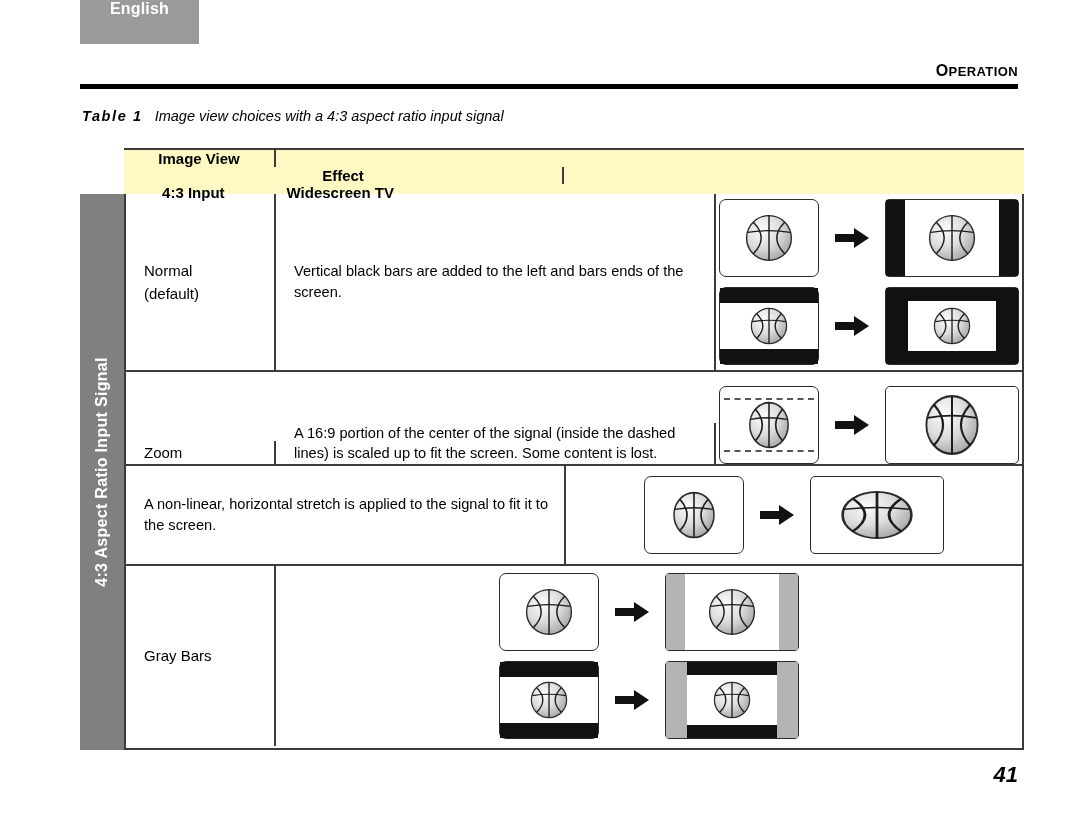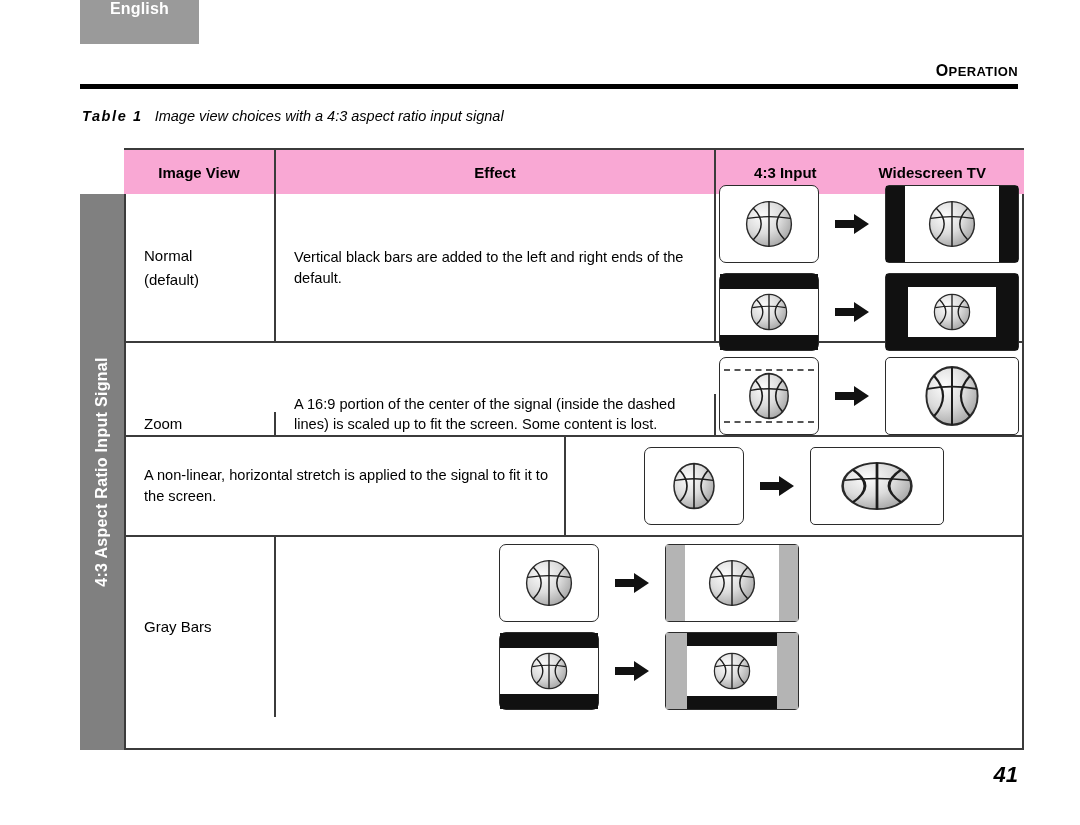--- a/index.html
+++ b/index.html
@@ -48,23 +48,24 @@
   .caption .ctext { font-style: italic; }
 
   
   .tblwrap {
     position: absolute; left: 80px; top: 148px;
     width: 944px; height: 602px;
   }
   .hdr-row {
     position: absolute; left: 44px; top: 0;
     width: 900px; height: 46px;
-    background: #f9a8d4;
+    background: #fef9c3;
     border-top: 2px solid #3b3b3b;
     display: flex;
+    flex-direction: column;
   }
   .hdr-cell {
     font-size: 15px; font-weight: bold;
     display: flex; align-items: center; justify-content: center;
     border-right: 2px solid #3b3b3b;
     height: 100%;
   }
   .hdr-cell:last-child { border-right: none; }
   .hdr-c1 { width: 152px; }
   .hdr-c2 { width: 440px; }
@@ -87,21 +88,21 @@
 
   .body-grid {
     position: absolute; left: 44px; top: 46px;
     width: 900px; height: 556px;
     border: 2px solid #3b3b3b;
     border-top: none;
     display: flex; flex-direction: column;
   }
   .row { display: flex; border-bottom: 2px solid #3b3b3b; }
   .row:last-child { border-bottom: none; }
-  .r-normal { height: 149px; }
+  .r-normal { height: 178px; }
   .r-zoom   { height: 94px; align-items: flex-end; }
   .r-stretch{ height: 100px; }
   .r-gray   { height: 180px; }
 
   .c-name {
     width: 150px; flex: none;
     border-right: 2px solid #3b3b3b;
     display: flex; flex-direction: column; justify-content: center;
     padding-left: 18px;
     font-size: 15px; line-height: 1.55;
@@ -194,21 +195,21 @@
       <span>4:3 Aspect Ratio Input Signal</span>
     </div>
 
     <div class="body-grid">
 
       <div class="row r-normal">
         <div class="c-name">
           <span>Normal</span>
           <span>(default)</span>
         </div>
-        <div class="c-effect">Vertical black bars are added to the left and right ends of the default.</div>
+        <div class="c-effect">Vertical black bars are added to the left and bars ends of the screen.</div>
         <div class="c-fig">
 
           <div class="figline">
             <div class="screen b43">
               <div class="inner-frame">
                 <svg class="ball" width="56" height="56" viewBox="0 0 100 100">
                   <defs>
                     <radialGradient id="bg1" cx="36%" cy="32%" r="72%">
                       <stop offset="0%" stop-color="#fdfdfd"></stop>
                         <stop offset="55%" stop-color="#dcdcdc"></stop>

